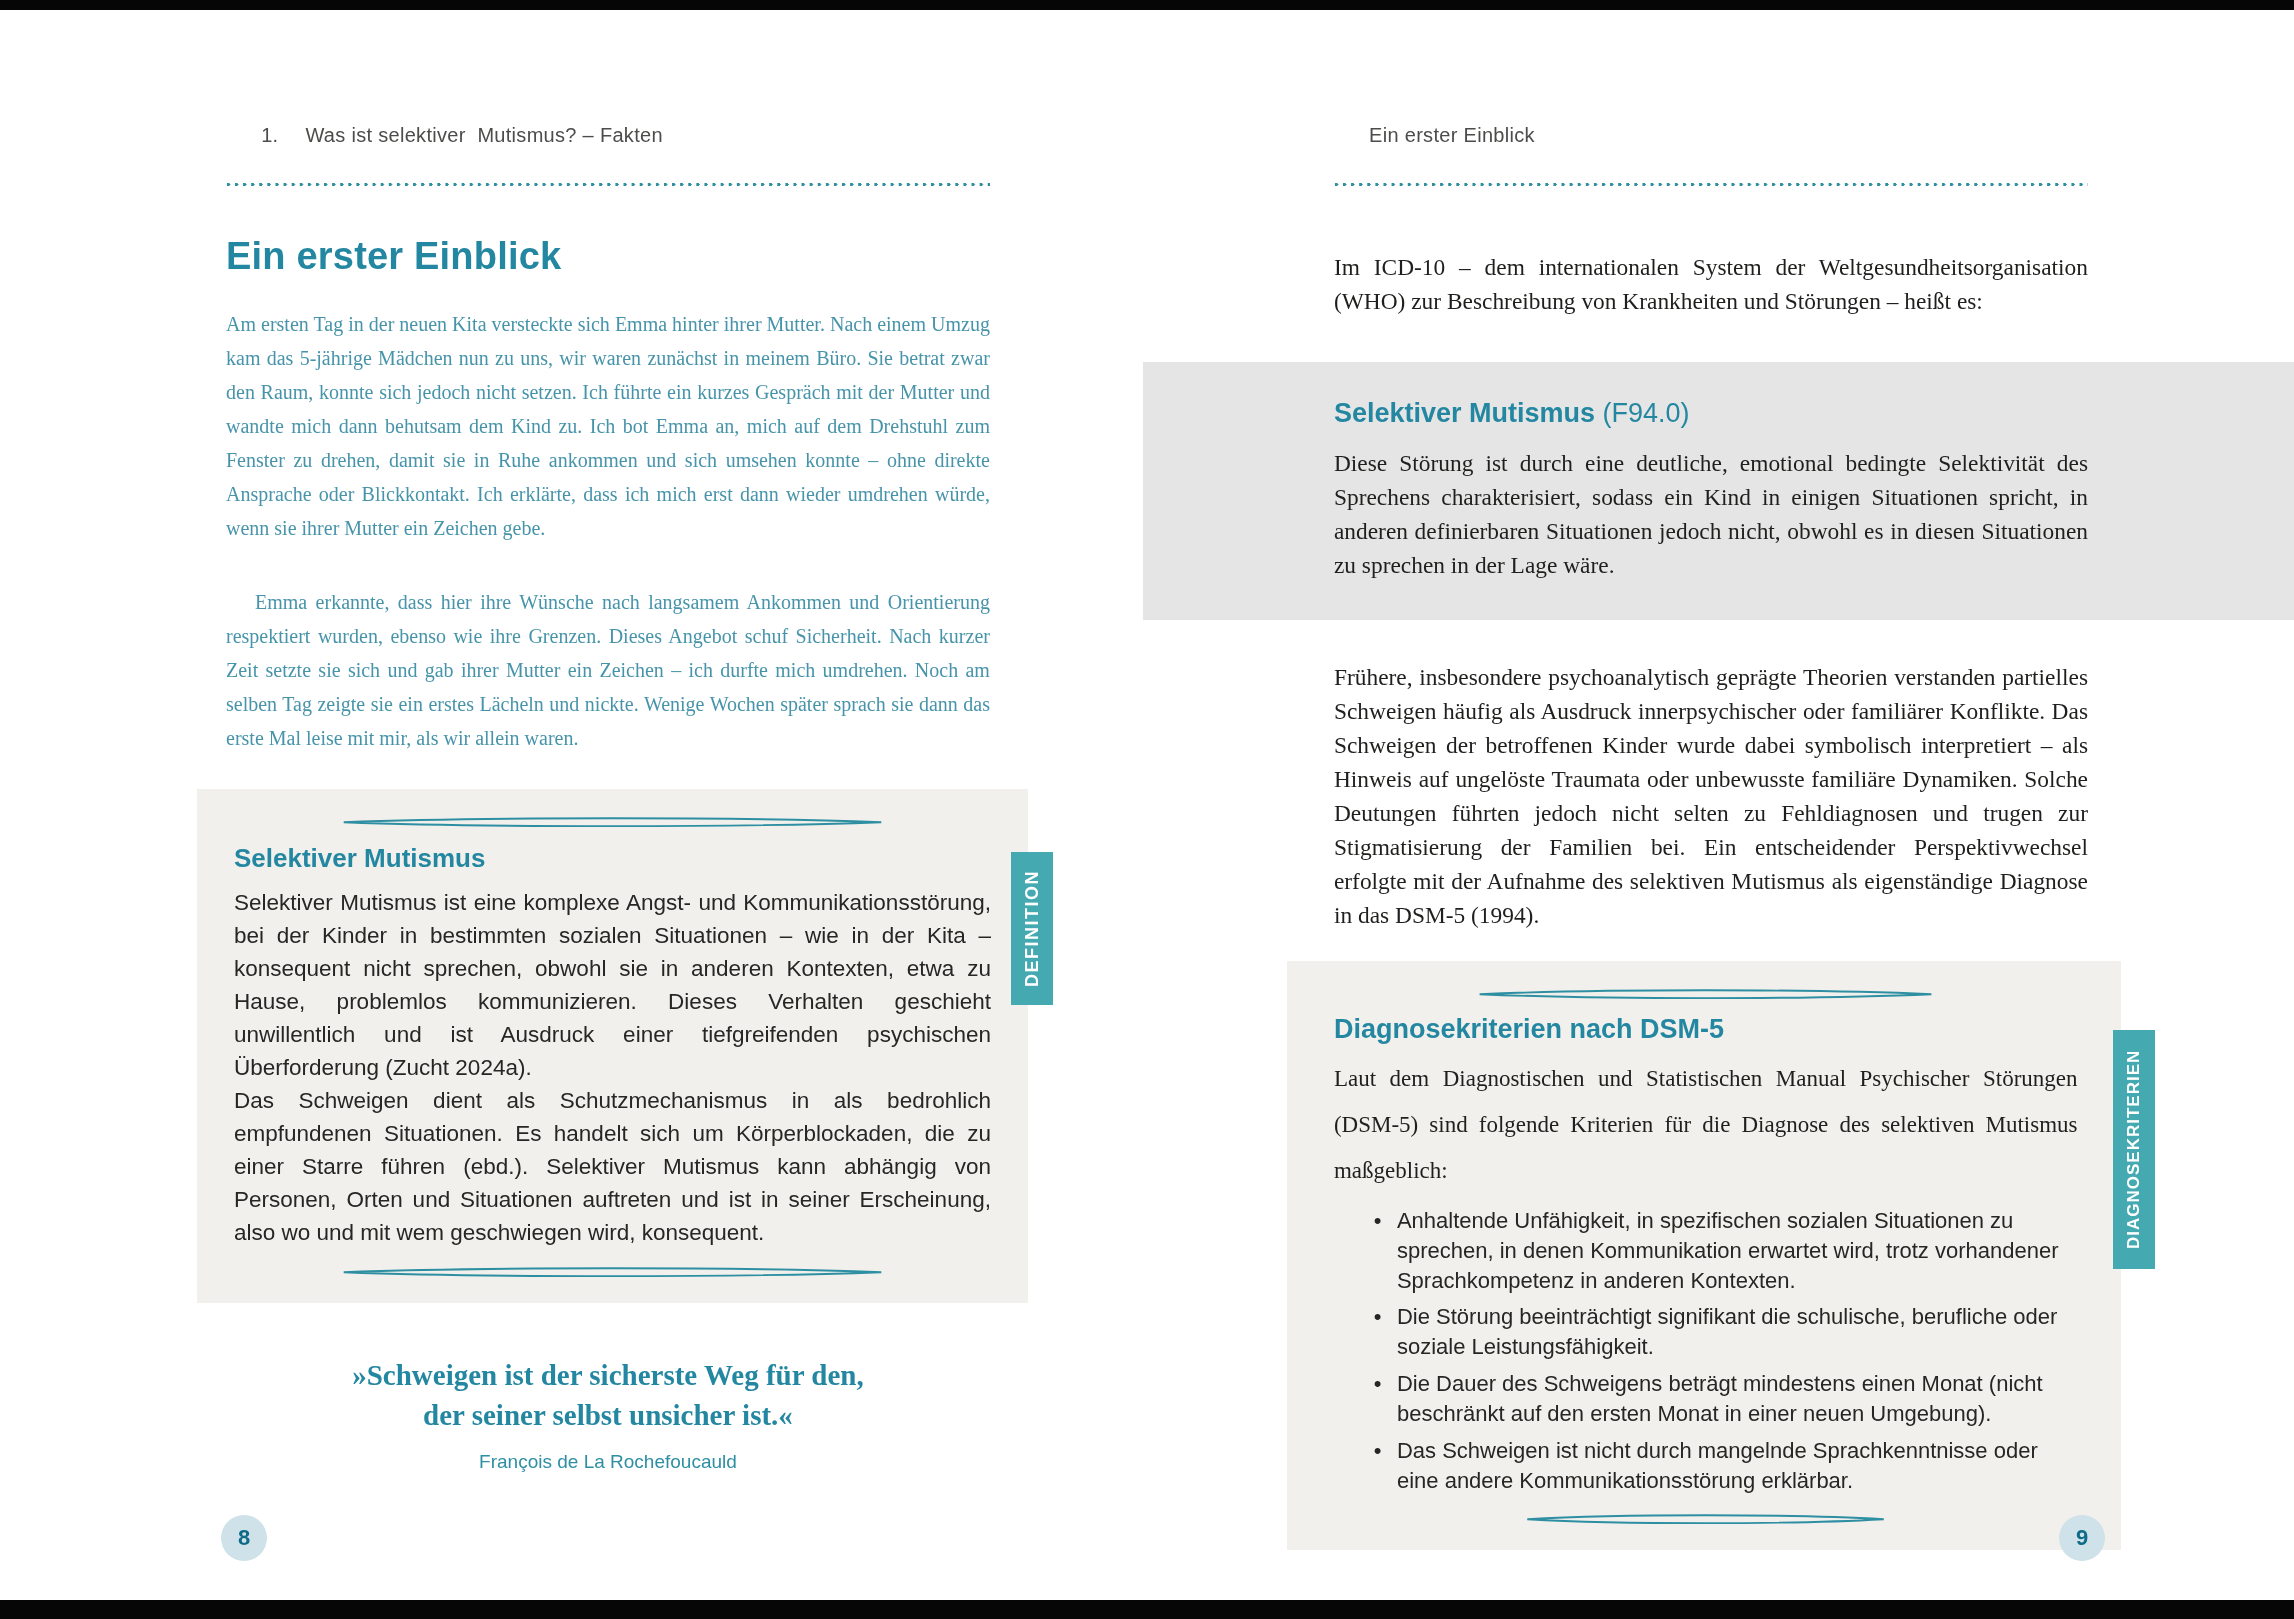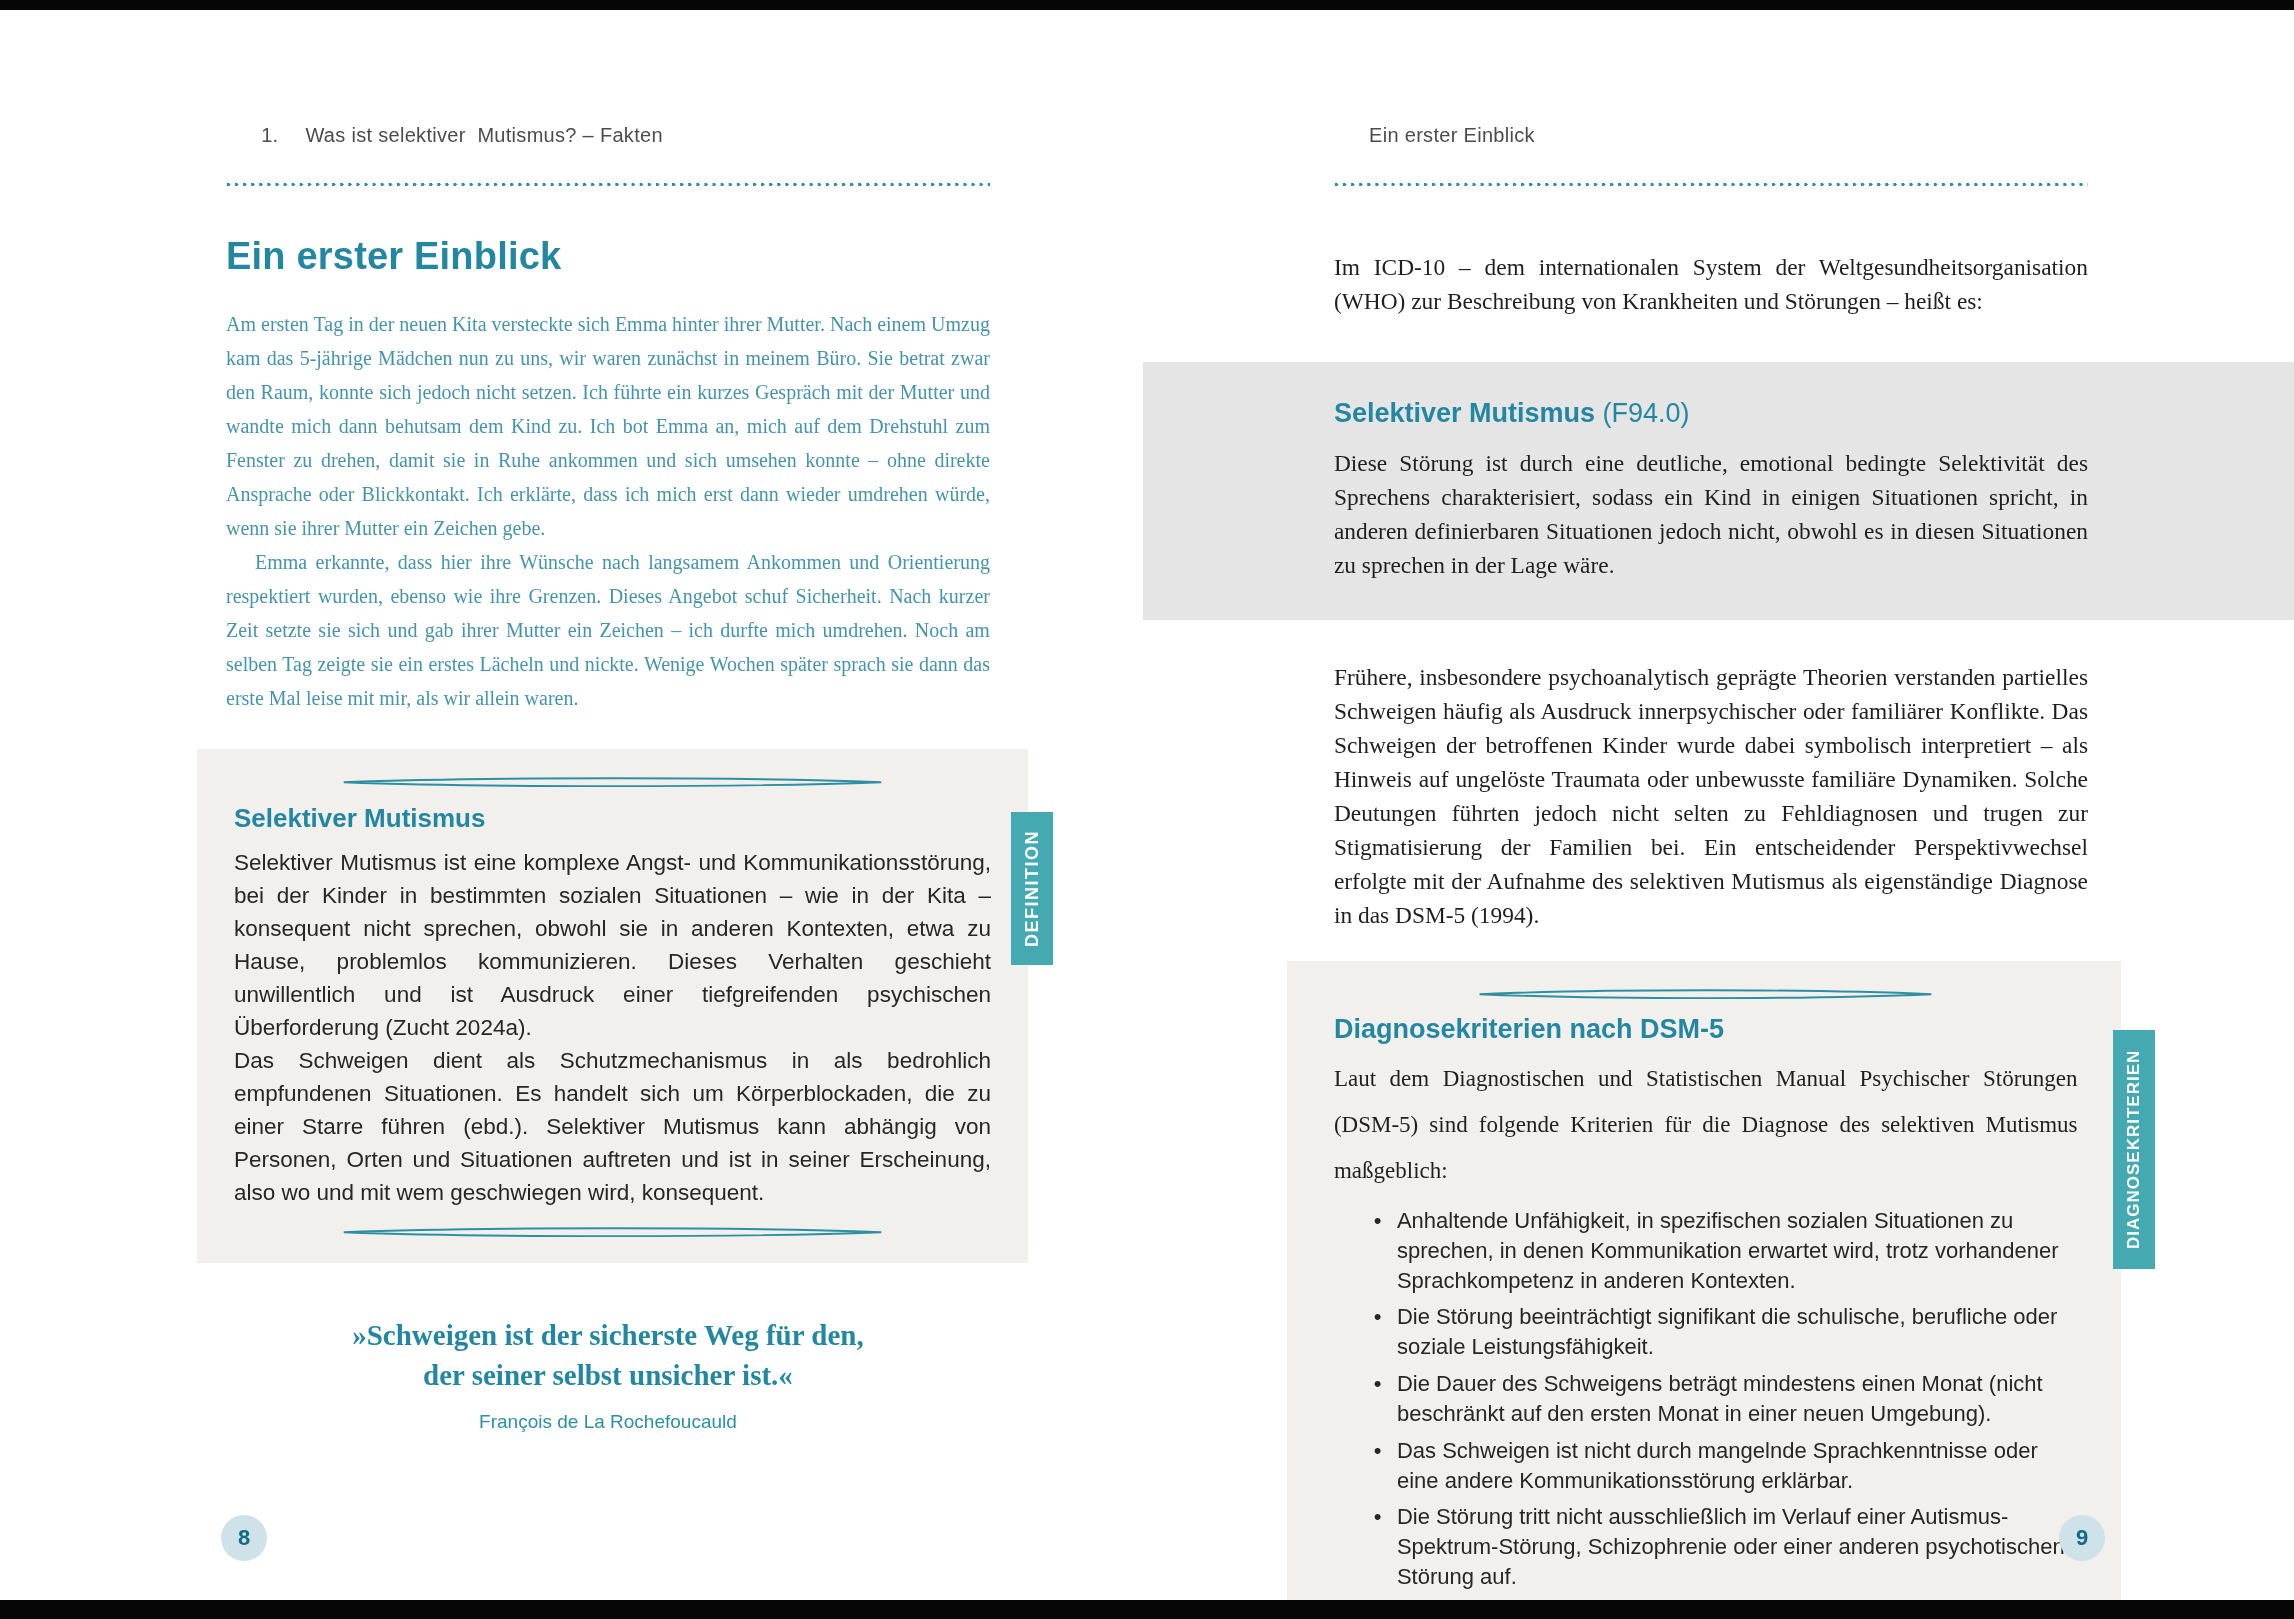--- a/index.html
+++ b/index.html
@@ -16,21 +16,21 @@
   .pg-header { font-size:20px; color:#4c4c4a; letter-spacing:0.3px; white-space:pre; }
   .pg-header .hnum { margin-right:27px; }
   .dotrule { margin-top:12.4px; height:4.8px;
     background-image:radial-gradient(circle at 2.4px 2.4px, #2e8fa3 1.6px, rgba(0,0,0,0) 1.9px);
     background-size:8.1px 4.8px; background-repeat:repeat-x; }
 
   .left-title { margin-top:48px; font-size:38px; font-weight:700; color:#2487a1; letter-spacing:0.2px; }
 
   .narrative { margin-top:29px; color:#4794aa; font-family:"Liberation Serif",serif;
     font-size:20px; line-height:34px; text-align:justify; hyphens:auto; }
-  .narrative p + p { text-indent:29px; }
+  .narrative p + p { text-indent:29px;margin-top:40px; }
 
   .graybox { position:relative; background:#f2f0ec; }
   .defbox { margin:34px -38px 0 -29px; padding:27px 37px 25px 37px; }
 
   .flourish { display:block; margin:0 auto; }
   .flourish.bottom-gap { margin-top:17px; }
 
   .boxtitle { margin-top:15.3px; font-size:26px; font-weight:700; color:#2487a1; }
   .boxbody { margin-top:11.5px; font-size:22.5px; line-height:33px; color:#262624;
     text-align:justify; hyphens:auto; }
@@ -139,21 +139,20 @@
       <svg class="flourish" width="459" height="12.4" viewBox="0 0 480 13">
         <path d="M3,6.5 C130,1 350,1 477,6.5 C350,12 130,12 3,6.5 Z" fill="none" stroke="#2e8fa3" stroke-width="2"></path>
       </svg>
       <div class="boxtitle">Diagnosekriterien nach DSM-5</div>
       <p class="dsmintro">Laut dem Diagnostischen und Statistischen Manual Psychischer Störungen (DSM-5) sind folgende Kriterien für die Diagnose des selektiven Mutismus maßgeblich:</p>
       <ul class="dsmlist">
         <li>Anhaltende Unfähigkeit, in spezifischen sozialen Situationen zu sprechen, in denen Kommunikation erwartet wird, trotz vorhandener Sprachkompetenz in anderen Kontexten.</li>
         <li>Die Störung beeinträchtigt signifikant die schulische, berufliche oder soziale Leistungsfähigkeit.</li>
         <li>Die Dauer des Schweigens beträgt mindestens einen Monat (nicht beschränkt auf den ersten Monat in einer neuen Umgebung).</li>
         <li>Das Schweigen ist nicht durch mangelnde Sprachkenntnisse oder eine andere Kommunikationsstörung erklärbar.</li>
-        <li>Die Störung tritt nicht ausschließlich im Verlauf einer Autismus-Spektrum-Störung, Schizophrenie oder einer anderen psychotischen Störung auf.</li>
       </ul>
       <svg class="flourish bottom-gap" width="363" height="12.4" viewBox="0 0 380 13">
         <path d="M3,6.5 C100,1 280,1 377,6.5 C280,12 100,12 3,6.5 Z" fill="none" stroke="#2e8fa3" stroke-width="2"></path>
       </svg>
       <div class="vtab">DIAGNOSEKRITERIEN</div>
     </div>
 
     <div class="pagenum">9</div>
   </div>
 

